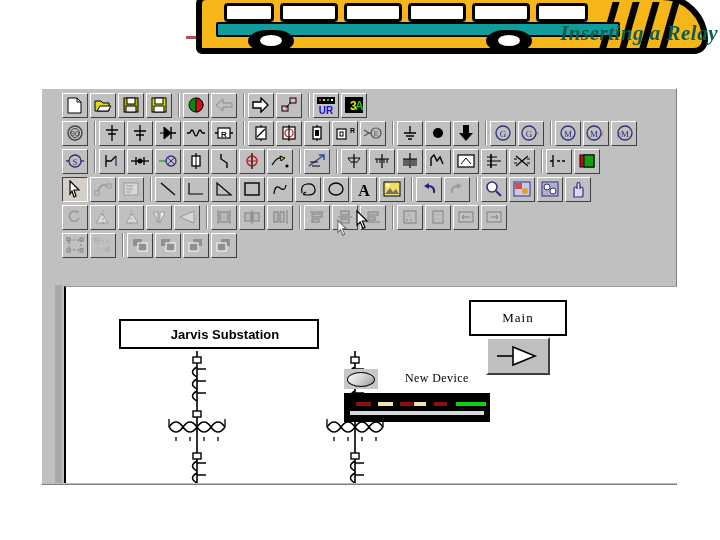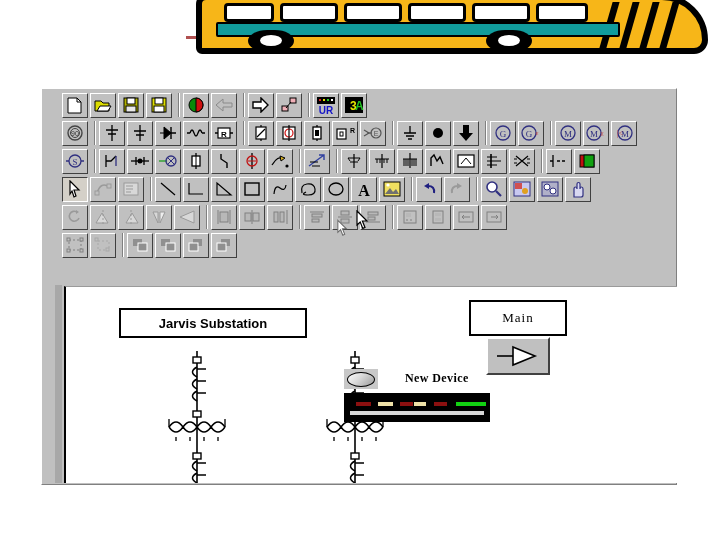--- a/index.html
+++ b/index.html
@@ -85,21 +85,21 @@
     background-image:radial-gradient(#555 0.6px, transparent 0.7px);
     background-size:16px 16px;background-position:6px 5px;
   }
   #canvas-left-gutter{position:absolute;left:0;top:0;width:22px;height:198px;background:#c0c0c0;}
   #canvas-left-gutter:after{content:"";position:absolute;left:13px;top:0;width:7px;height:198px;background:#a8a8a8;}
 
   .lbl-box{
     position:absolute;background:#fff;border:2px solid #000;
     display:flex;align-items:center;justify-content:center;
   }
-  #label-jarvis{left:53px;top:21px;width:184px;height:26px;}
+  #label-jarvis{left:53px;top:32px;width:184px;height:26px;padding-left:12px;}
   #label-jarvis span{font-family:"Liberation Sans",sans-serif;font-weight:bold;font-size:13px;color:#000;}
   #label-main{left:403px;top:13px;width:94px;height:32px;}
   #label-main span{font-family:"Liberation Serif",serif;font-size:13px;color:#000;letter-spacing:1px;}
 
   #amp-button{
     position:absolute;left:420px;top:50px;width:64px;height:38px;background:#c0c0c0;
     border-top:2px solid #ffffff;border-left:2px solid #ffffff;
     border-right:2px solid #404040;border-bottom:2px solid #404040;
     box-sizing:border-box;display:flex;align-items:center;justify-content:center;
   }
@@ -110,21 +110,21 @@
 
   #device-group{position:absolute;left:278px;top:82px;width:160px;height:46px;}
   #device-oval{
     position:absolute;left:0;top:0;width:34px;height:20px;background:#c8c8c8;
     display:flex;align-items:center;justify-content:center;
   }
   #device-oval .ov{width:26px;height:13px;border:1px solid #000;border-radius:50%;
     background:linear-gradient(135deg,#fdfdfd 0%,#d8d8d8 45%,#9a9a9a 100%);}
   #device-label{
     position:absolute;left:61px;top:2px;font-family:"Liberation Serif",serif;
-    font-size:12px;color:#000;white-space:nowrap;letter-spacing:.4px;font-weight:bold;
+    font-size:12px;color:#000;white-space:nowrap;letter-spacing:.4px;
   }
   #relay-panel{position:absolute;left:0px;top:24px;width:146px;height:29px;background:#000;}
   .led{position:absolute;top:9px;height:4px;}
   .led-red{background:#8c1010;}
   .led-amber{background:#efe2a8;}
   .led-green{background:#12d112;}
   #relay-strip{position:absolute;left:6px;top:18px;width:134px;height:4px;background:#d8d8d8;}
 
   
   #footer{position:absolute;left:0;top:488px;width:720px;height:52px;background:#fff;overflow:hidden;}
@@ -149,20 +149,21 @@
       <div class="win w5"></div>
       <div class="win w6"></div>
       <div class="stripe s1"></div>
       <div class="stripe s2"></div>
       <div class="stripe s3"></div>
       <div class="stripe s4"></div>
     </div>
     <div class="wheel wh1"></div>
     <div class="wheel wh2"></div>
   </div>
+  <div id="slide-title">Inserting a Relay</div>
 </div>
 
 <div id="app-window">
 
   <div id="toolbars">
 
     <div class="tb-row">
       <div class="btn">
         <svg width="16" height="17" viewBox="0 0 16 17">
             <path d="M1 1h9l4 4v11H1z" fill="#fff" stroke="#000"></path>

